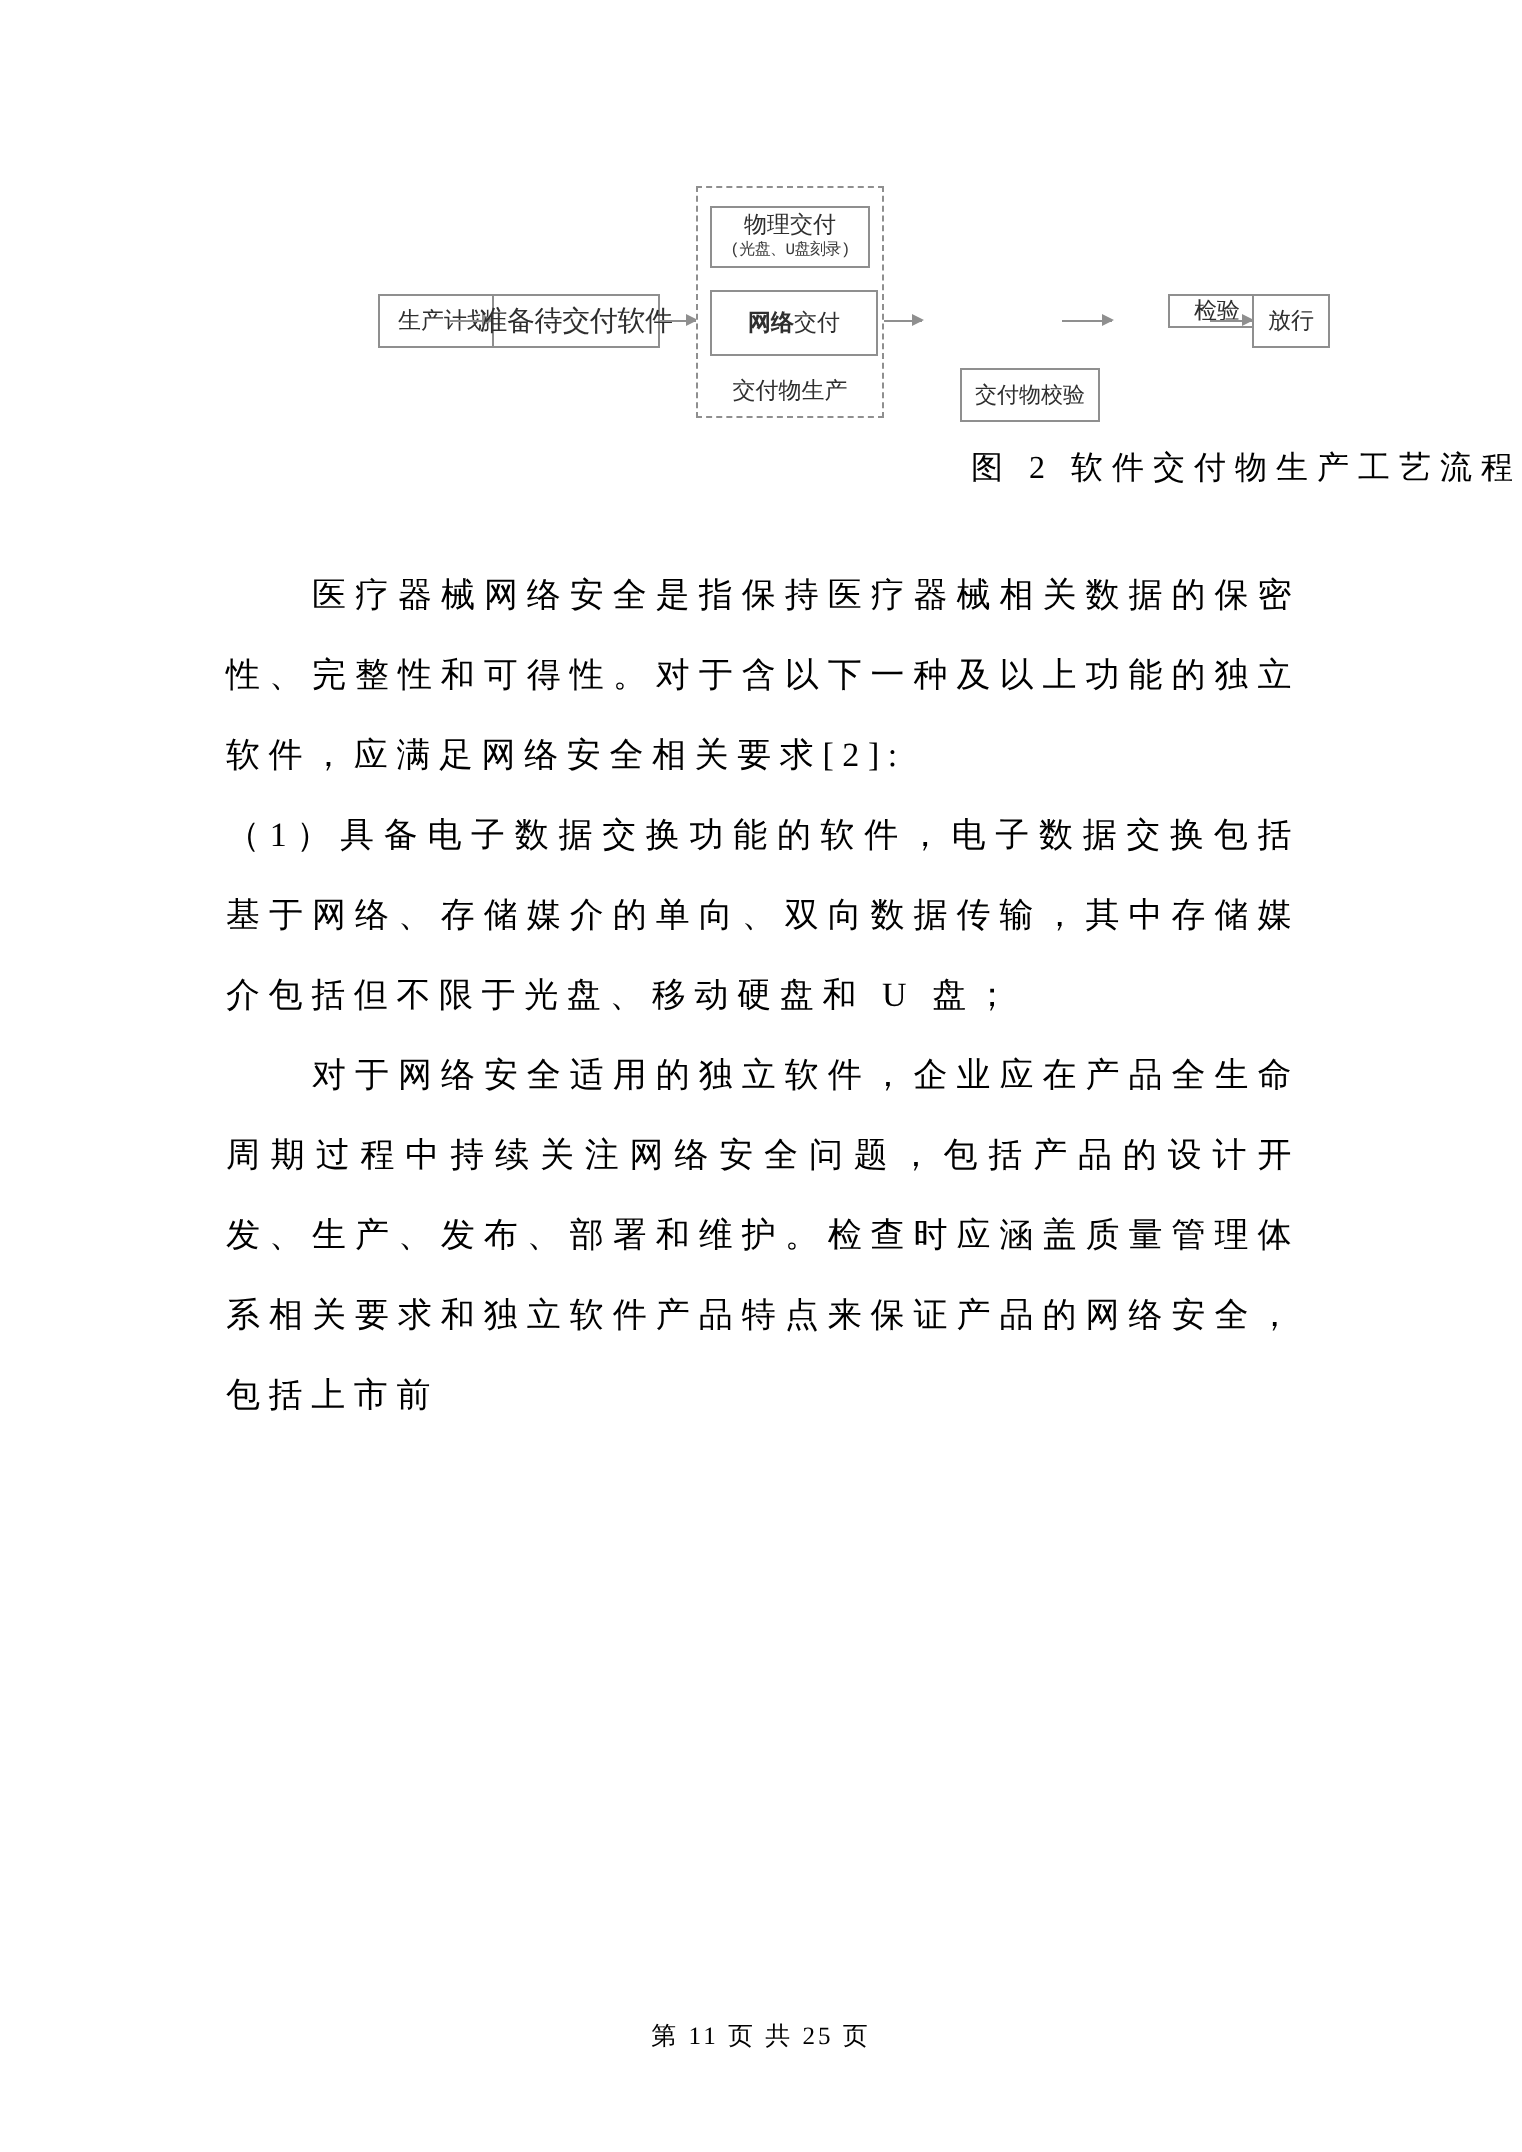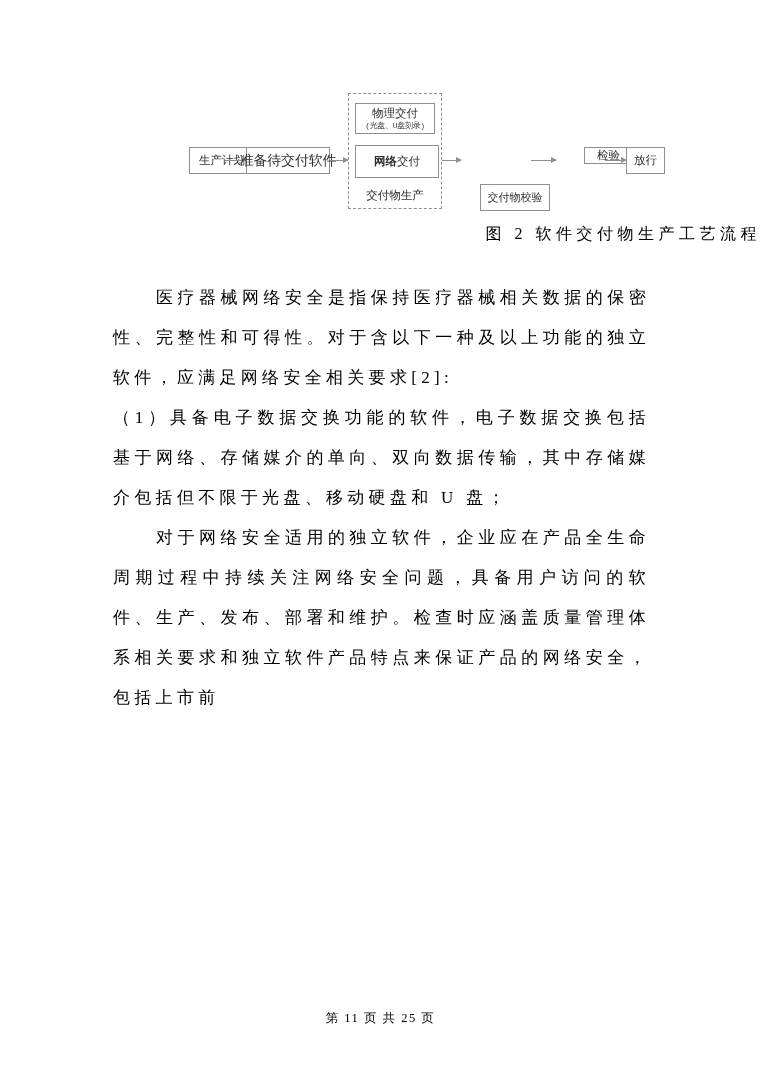--- a/index.html
+++ b/index.html
@@ -162,19 +162,19 @@
     </div>
 
   </div>
 
   <div class="caption">图 2 软件交付物生产工艺流程</div>
 
   <div class="body-block">
     <div>
         <p class="para indent">医疗器械网络安全是指保持医疗器械相关数据的保密性、完整性和可得性。对于含以下一种及以上功能的独立软件，应满足网络安全相关要求[2]:</p>
         <p class="para">（1）具备电子数据交换功能的软件，电子数据交换包括基于网络、存储媒介的单向、双向数据传输，其中存储媒介包括但不限于光盘、移动硬盘和 U 盘；</p>
-        <p class="para indent">对于网络安全适用的独立软件，企业应在产品全生命周期过程中持续关注网络安全问题，具备用户访问的软件、生产、发布、部署和维护。检查时应涵盖质量管理体系相关要求和独立软件产品特点来保证产品的网络安全，包括上市前</p>
+        <p class="para indent">对于网络安全适用的独立软件，企业应在产品全生命周期过程中持续关注网络安全问题，包括产品的设计开发、生产、发布、部署和维护。检查时应涵盖质量管理体系相关要求和独立软件产品特点来保证产品的网络安全，包括上市前</p>
       </div>
   </div>
 
   <div class="footer">第 11 页 共 25 页</div>
 
 </div>
 
 </body></html>

